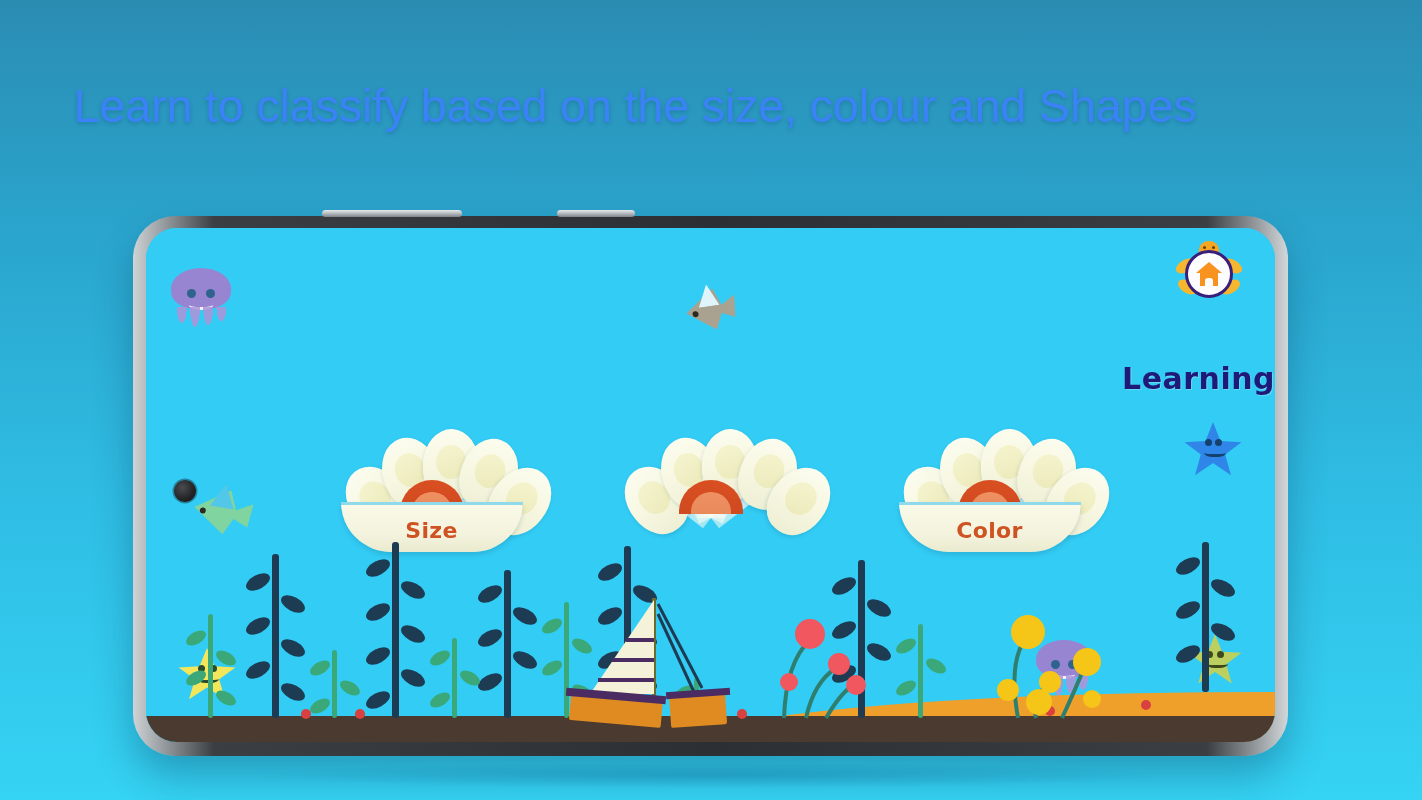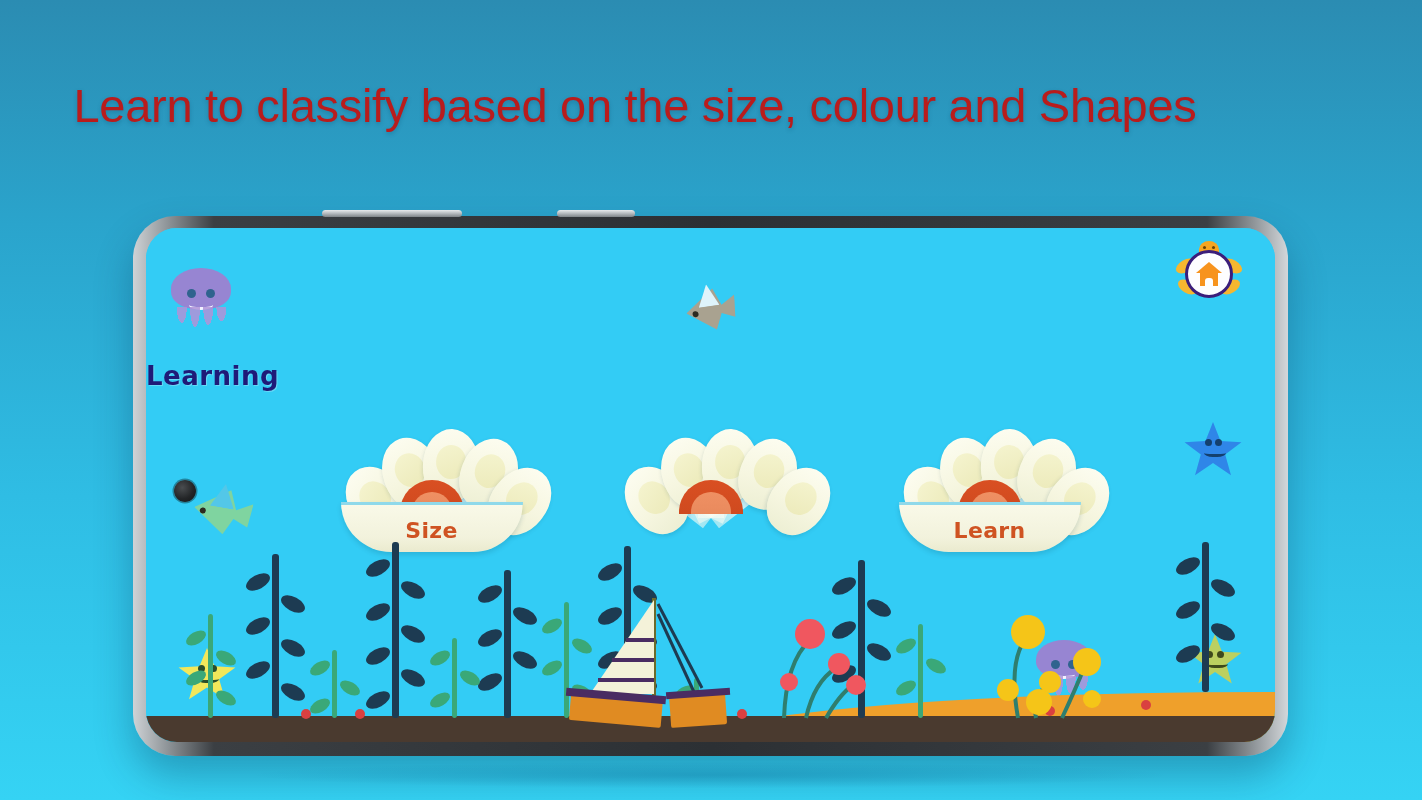--- a/index.html
+++ b/index.html
@@ -6,21 +6,21 @@
   html, body { width:1422px; height:800px; overflow:hidden; }
   body {
     font-family:"Liberation Sans", sans-serif;
     background:linear-gradient(180deg,#2b8cb2 0%,#2aa4cc 28%,#2fbde4 62%,#35d3f4 100%);
     position:relative;
   }
 
   
   .headline {
     position:absolute; top:78px; left:0; width:1270px;
-    text-align:center; color:#b91c1c;
+    text-align:center; color:#3b82f6;
     font-size:47px; font-weight:400; letter-spacing:-0.3px;
     text-shadow:0 2px 4px rgba(0,70,100,.28);
     white-space:nowrap;
   }
 
   
   .phone {
     position:absolute; left:133px; top:216px;
     width:1155px; height:540px;
     border-radius:42px;
@@ -52,22 +52,22 @@
 
   .camera {
     position:absolute; left:28px; top:252px; width:22px; height:22px;
     border-radius:50%;
     background:radial-gradient(circle at 38% 35%,#4a4d50 0%,#242628 55%,#121314 100%);
     box-shadow:0 0 0 1.5px rgba(0,0,0,.35);
   }
 
   
   .learning {
-    position:absolute; top:133px; left:0; width:100%; text-align:left;
-    color:#1f1a78; font-size:26px; font-weight:bold; letter-spacing:.5px;
+    position:absolute; top:133px; left:0; width:100%; text-align:right;
+    color:#1f1a78; font-size:30px; font-weight:bold; letter-spacing:.5px;
     font-family:"DejaVu Sans", sans-serif;
     text-shadow:1px 1px 0 rgba(255,255,255,.25);
   }
 
   
   .shell-row {
     position:absolute; top:196px; left:0; width:100%;
     display:flex; justify-content:center; gap:93px;
   }
   .shell { position:relative; width:186px; height:128px; cursor:pointer; }
@@ -394,21 +394,21 @@
           <div class="petal p4">
               <span class="eye"></span>
             </div>
           <div class="petal p5">
               <span class="eye"></span>
             </div>
           <div class="arch">
               <span class="pearl"></span>
             </div>
           <div class="base">
-            <span class="base-label">Learn</span>
+            <span class="base-label">Color</span>
           </div>
         </div>
 
       </div>
 
       <svg width="1129" height="200" viewBox="0 0 1129 200" style="position:absolute;left:0;bottom:0;">
 
         <path d="M620 176 Q800 150 1129 150 L1129 200 L620 200 Z" fill="#efa02b"></path>
 
         <rect x="0" y="174" width="1129" height="26" fill="#4a3a2f"></rect>

